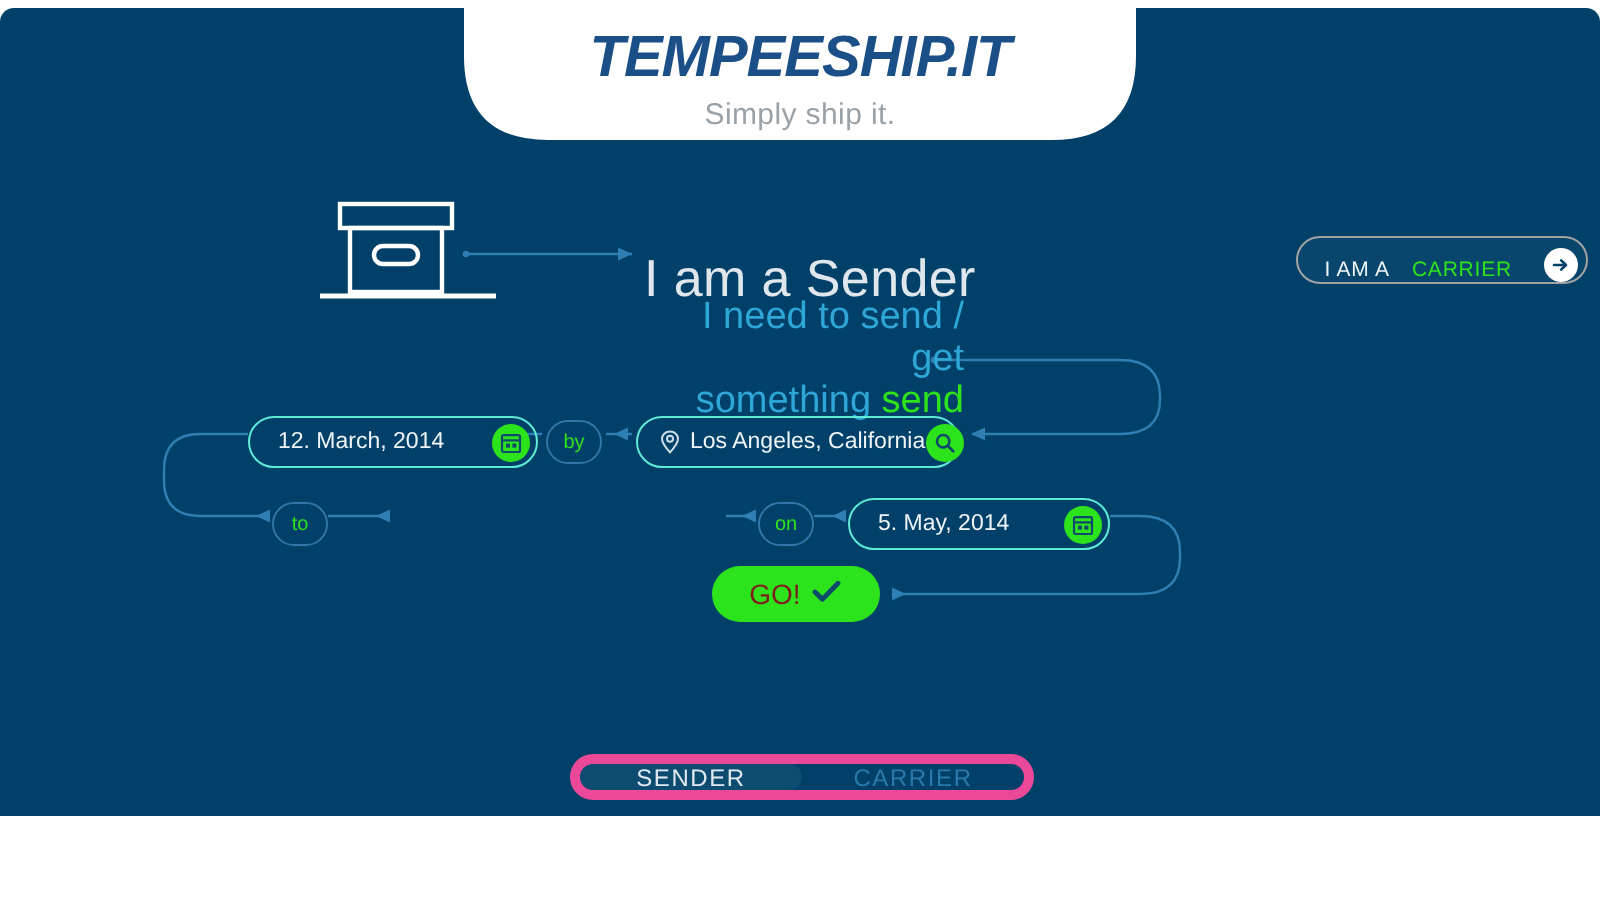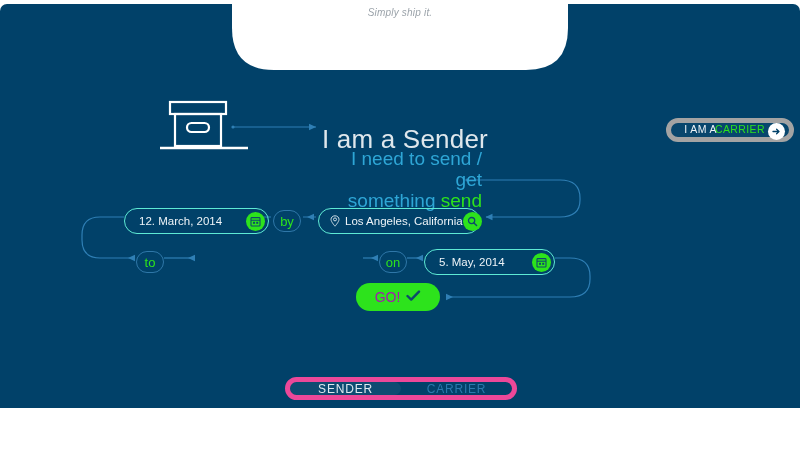--- a/index.html
+++ b/index.html
@@ -34,21 +34,21 @@
   }
   .logo {
     margin-top:9px;
     font-family:"Liberation Sans", sans-serif;
     font-size:29px; font-weight:bold; font-style:italic;
     letter-spacing:-0.5px;
     color:#1b4f87;
   }
   .tagline {
     margin-top:3px;
-    font-size:10px; font-style:italic; color:#9aa2a9;
+    font-size:15px; color:#9aa2a9;
     letter-spacing:0.2px;
   }
 
   
   .box-icon { position:absolute; left:160px; top:96px; z-index:4; }
 
   
   .headline {
     position:absolute; left:322px; top:120px; z-index:4;
     font-size:26px; color:#dfe7ec; font-weight:400;
@@ -58,22 +58,22 @@
     position:absolute; left:322px; top:144px; z-index:4;
     width:160px; text-align:right;
     font-size:19px; line-height:21px; color:#2ea6d6; font-weight:400;
   }
   .subline .hl { color:#2de31c; }
 
   
   .carrier-pill {
     position:absolute; right:6px; top:114px; z-index:8;
     height:24px; padding:0 4px 0 13px;
-    display:flex; align-items:flex-start; gap:3px;
-    border:5px solid #a3a3a3; border-radius:13px;
+    display:flex; align-items:flex-end; gap:16px;
+    border:1px solid #a3a3a3; border-radius:13px;
     background:rgba(255,255,255,0.03);
     cursor:pointer;
   }
   .carrier-pill .t1 { font-size:10.5px; color:#eef4f8; letter-spacing:0.4px; }
   .carrier-pill .t2 { font-size:10.5px; color:#2de31c; letter-spacing:0.4px; margin-left:-5px;}
   .arrow-circle {
     width:17px; height:17px; border-radius:50%;
     background:#ffffff; display:flex; align-items:center; justify-content:center;
   }
 
@@ -105,34 +105,34 @@
   #f-from  { left:318px; top:204px; width:162px; }
   #f-to    { left:196px; top:245px; width:167px; }
   #f-date2 { left:424px; top:245px; width:131px; }
 
   
   .conn {
     position:absolute; z-index:5;
     width:28px; height:22px; border-radius:14px;
     border:1px solid #2f77a8;
     display:flex; align-items:center; justify-content:center;
-    font-size:13px; color:#2de31c;
+    font-size:10px; color:#2de31c;
     background:transparent; cursor:pointer;
   }
   #c-by { left:273px; top:206px; }
   #c-to { left:136px; top:247px; }
   #c-on { left:379px; top:247px; }
 
   
   .go-btn {
     position:absolute; left:356px; top:279px; z-index:6;
     width:84px; height:28px; border-radius:14px;
     background:#2de31c; border:none; cursor:pointer;
     display:flex; align-items:center; justify-content:center; gap:6px;
-    font-size:14px; color:#a21caf; font-weight:400;
+    font-size:14px; color:#7f1d1d; font-weight:400;
   }
 
   
   .switch {
     position:absolute; left:285px; top:373px; z-index:6;
     width:232px; height:23px;
     border:5px solid #ec4899; border-radius:12px;
     display:flex; align-items:stretch; overflow:hidden;
     cursor:pointer;
   }
@@ -278,16 +278,17 @@
     </div>
 
   </div>
 
   <div class="header-tab">
     <svg width="336" height="66" viewBox="0 0 336 66">
       <path d="M0 0 H336 V24 Q336 66 294 66 H42 Q0 66 0 24 Z" fill="#ffffff"></path>
     </svg>
   </div>
   <div class="logo-wrap">
+    <div class="logo">TEMPEESHIP.IT</div>
     <div class="tagline">Simply ship it.</div>
   </div>
 
 </div>
 
 </body></html>

